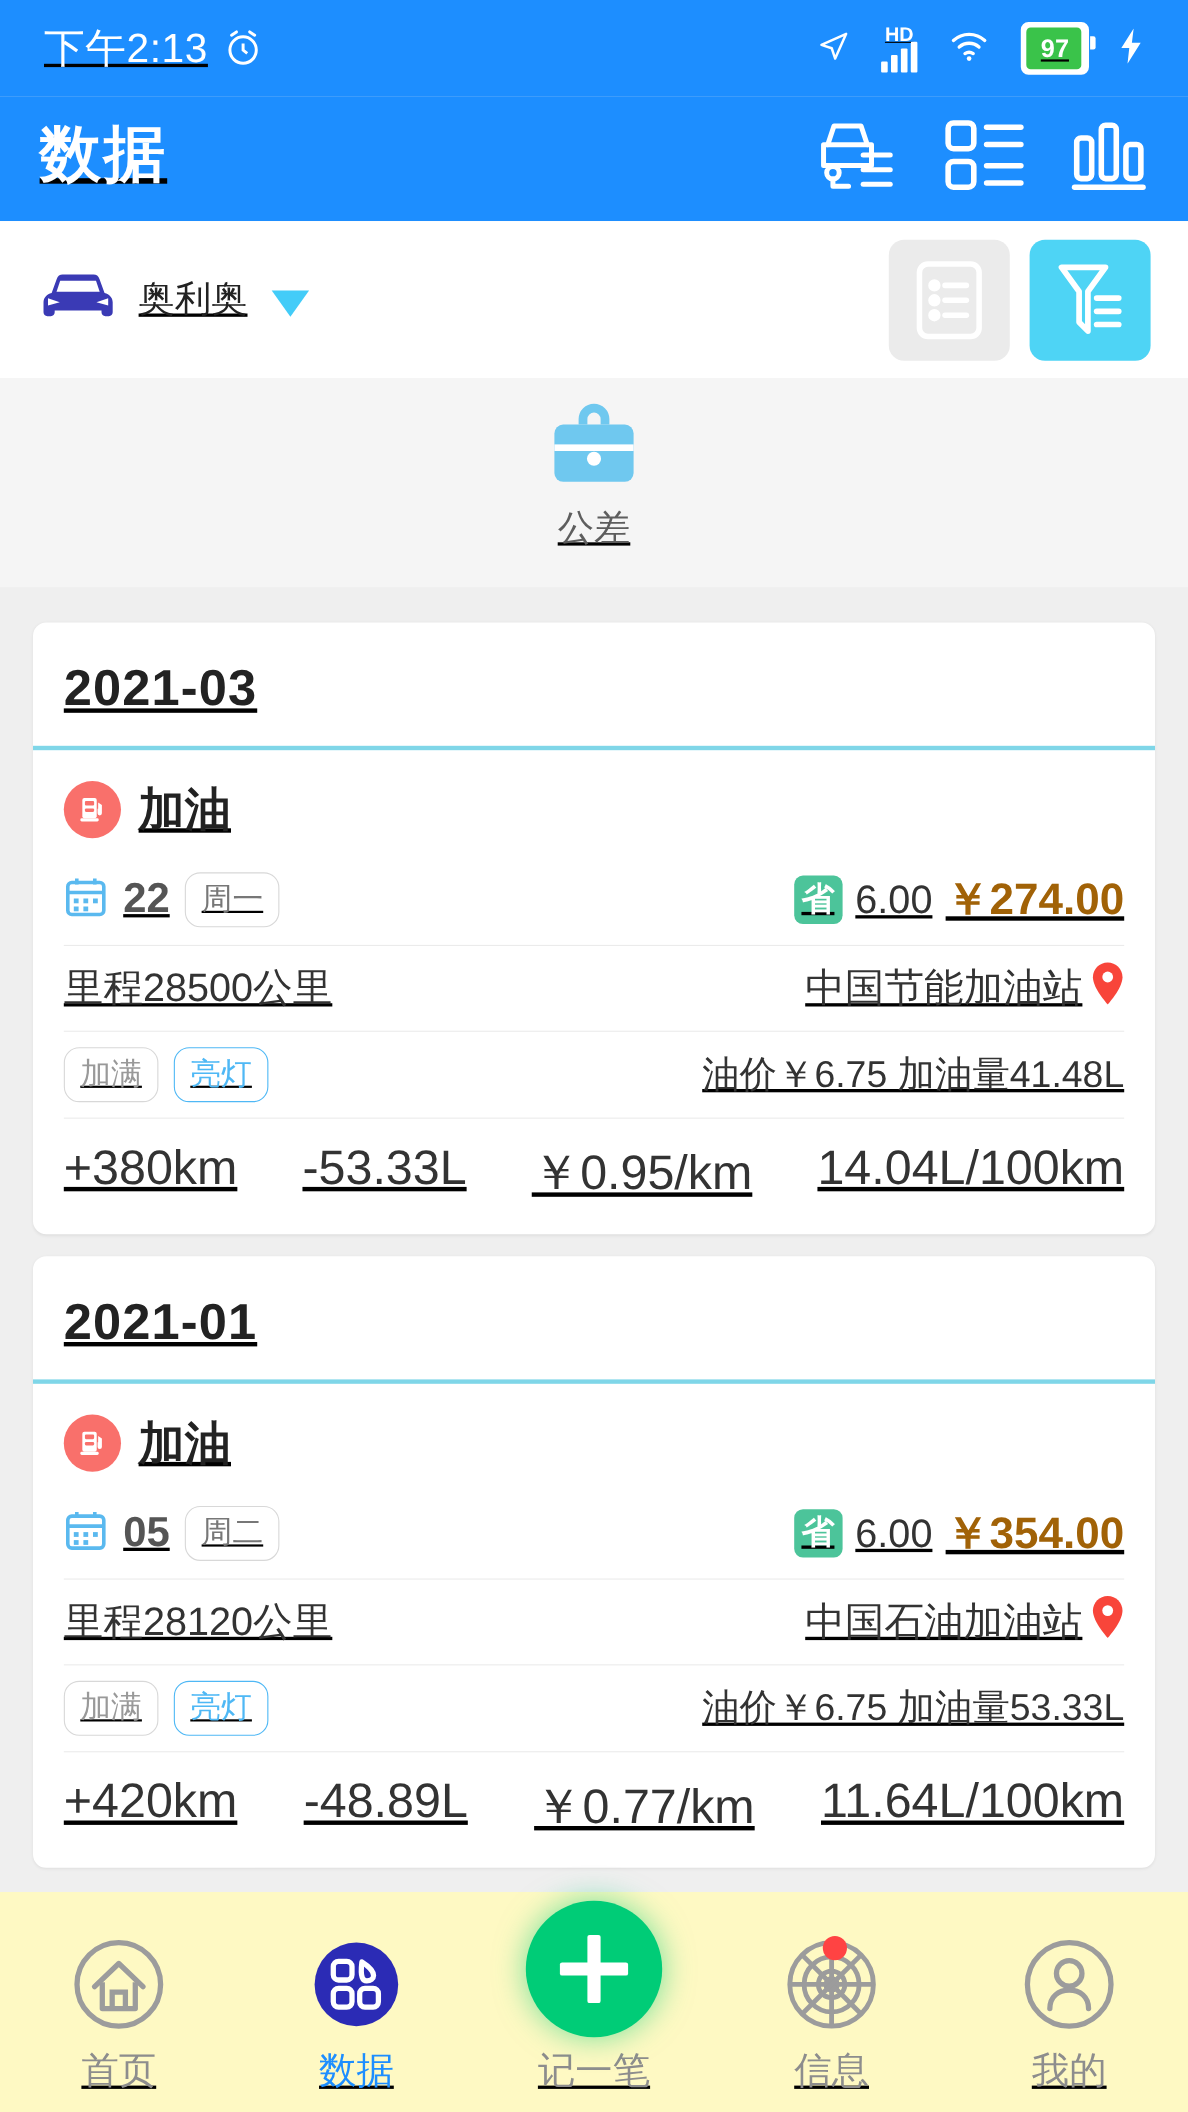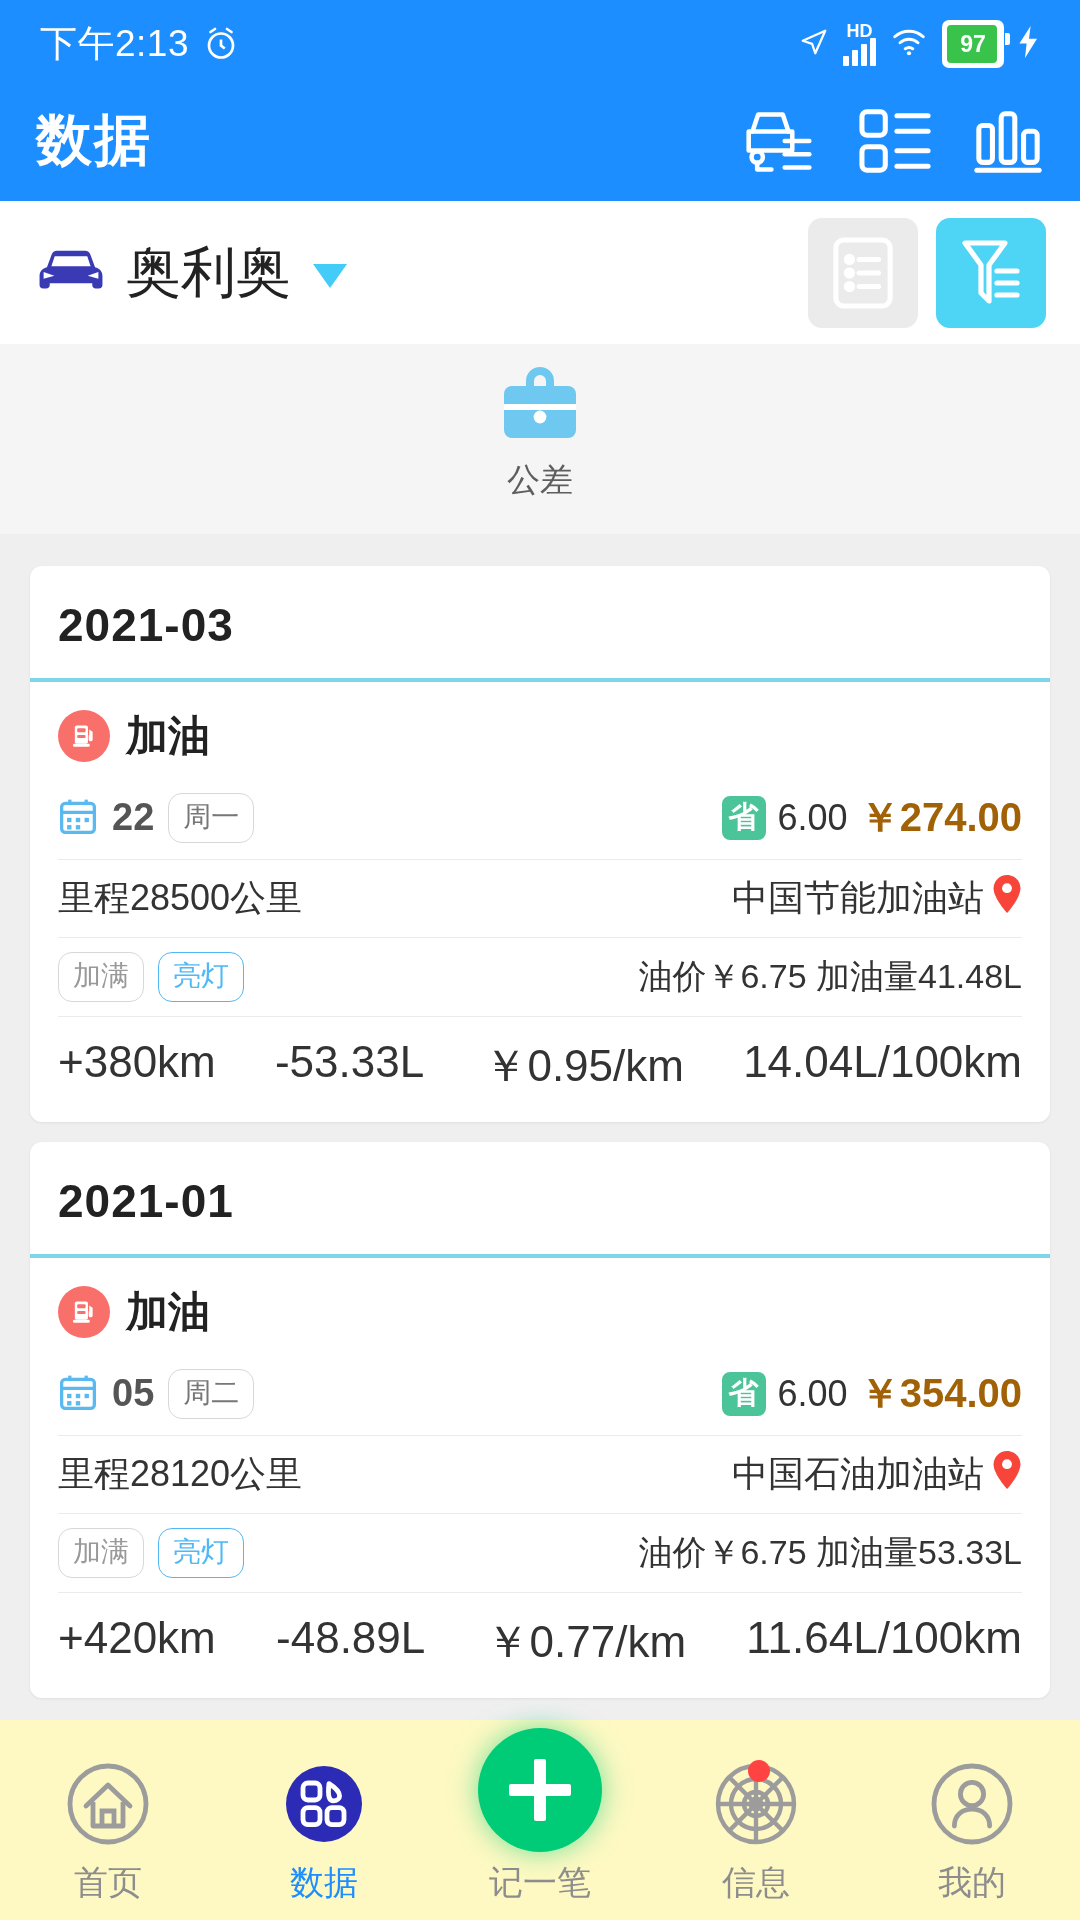--- a/index.html
+++ b/index.html
@@ -2,31 +2,31 @@
 <html><head>
 <meta charset="utf-8">
 <style>
   * { box-sizing: border-box; margin: 0; padding: 0; }
   html, body {
     width: 1080px; height: 1920px;
     font-family: "Liberation Sans", "DejaVu Sans", sans-serif;
     background: #efefef;
     overflow: hidden;
   }
-  .phone { position: relative; width: 1080px; height: 1920px; background: #efefef; display: flex; flex-direction: column; }
+  .phone { position: relative; width: 1080px; height: 1920px; background: #efefef; display: flex; flex-direction: column; text-decoration: underline; }
 
   
   .statusbar {
     height: 88px; background: #1d8eff; color: #fff;
     display: flex; align-items: center; justify-content: space-between;
     padding: 0 40px;
   }
   .sb-left { display: flex; align-items: center; gap: 14px; }
   .sb-time { font-size: 37px; font-weight: 400; letter-spacing: .5px; }
-  .sb-right { display: flex; align-items: center; gap: 14px; }
+  .sb-right { display: flex; align-items: center; gap: 28px; }
   .icon-alarm { width: 36px; height: 36px; }
   .battery {
     width: 62px; height: 48px; border: 3px solid #fff; border-radius: 7px;
     position: relative; display: flex; align-items: center; justify-content: center;
     background: #fff;
   }
   .battery::after {
     content: ""; position: absolute; right: -9px; top: 10px;
     width: 5px; height: 12px; background: #fff; border-radius: 0 2px 2px 0;
   }
@@ -50,21 +50,21 @@
   .appbar-actions { display: flex; align-items: center; gap: 40px; }
   .appbar-actions svg { display: block; }
 
   
   .vehicle-row {
     background: #fff; height: 143px;
     display: flex; align-items: center; justify-content: space-between;
     padding: 0 34px;
   }
   .vehicle-left { display: flex; align-items: center; gap: 18px; }
-  .vehicle-name { font-size: 55px; color: #222; font-weight: 400; }
+  .vehicle-name { font-size: 33px; color: #222; font-weight: 400; }
   .caret-down {
     width: 0; height: 0; border-left: 17px solid transparent; border-right: 17px solid transparent;
     border-top: 24px solid #43ccf8; margin-left: 4px; margin-top: 6px;
   }
   .vehicle-right { display: flex; gap: 18px; }
   .sq-btn { width: 110px; height: 110px; border-radius: 14px; display: flex; align-items: center; justify-content: center; }
   .sq-btn.inactive { background: #ebebeb; }
   .sq-btn.active { background: #4ed4f5; }
 
   

